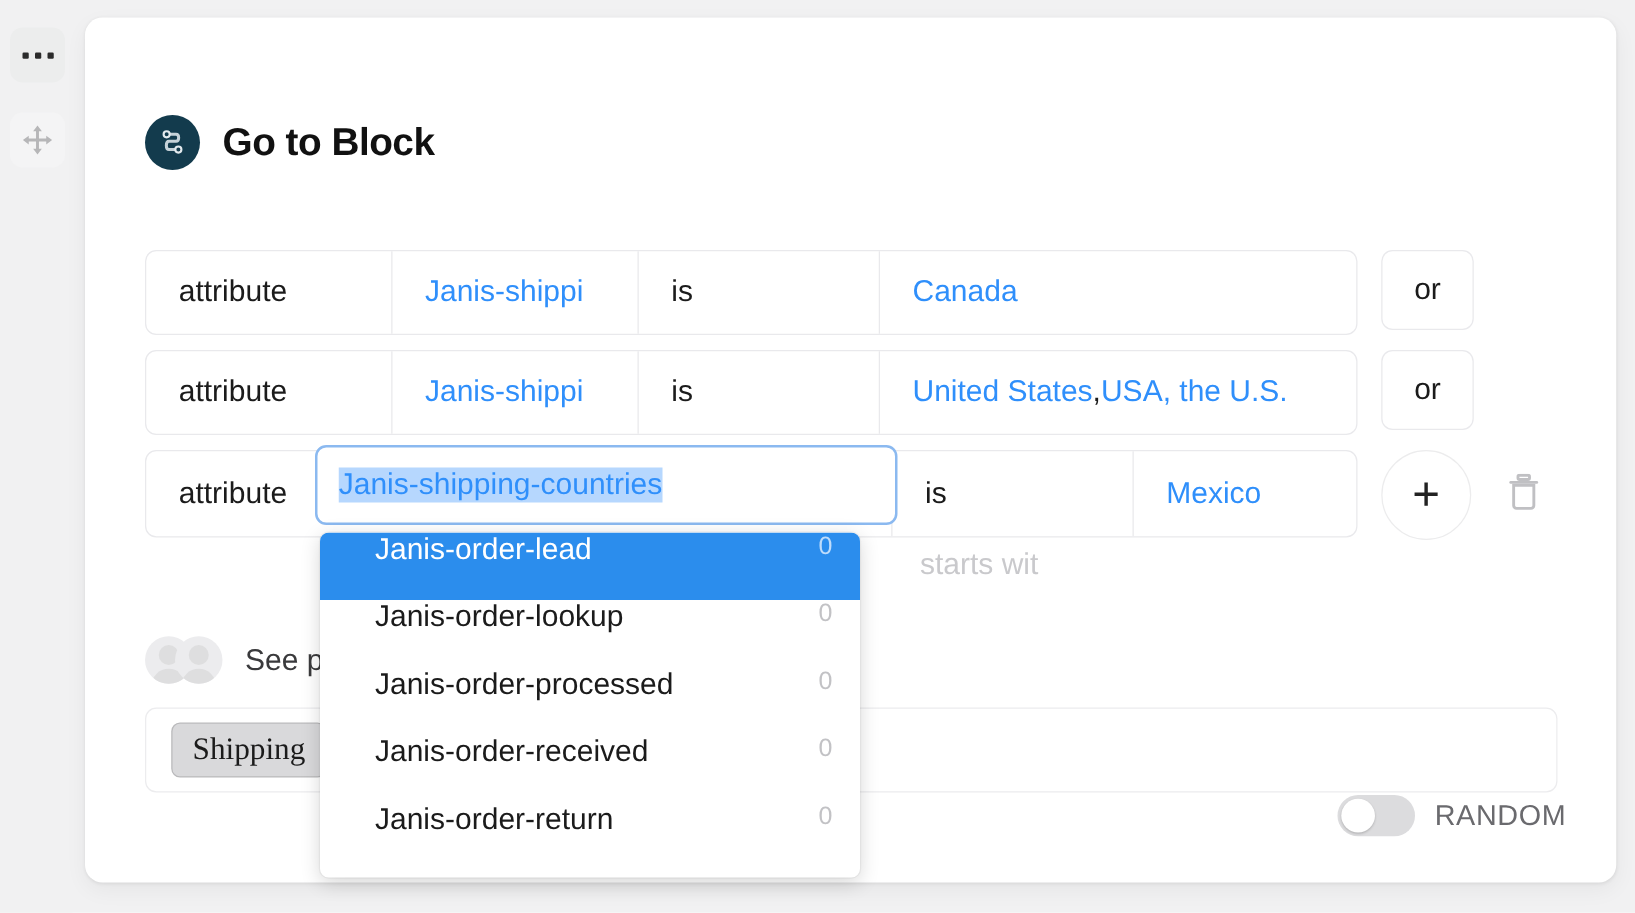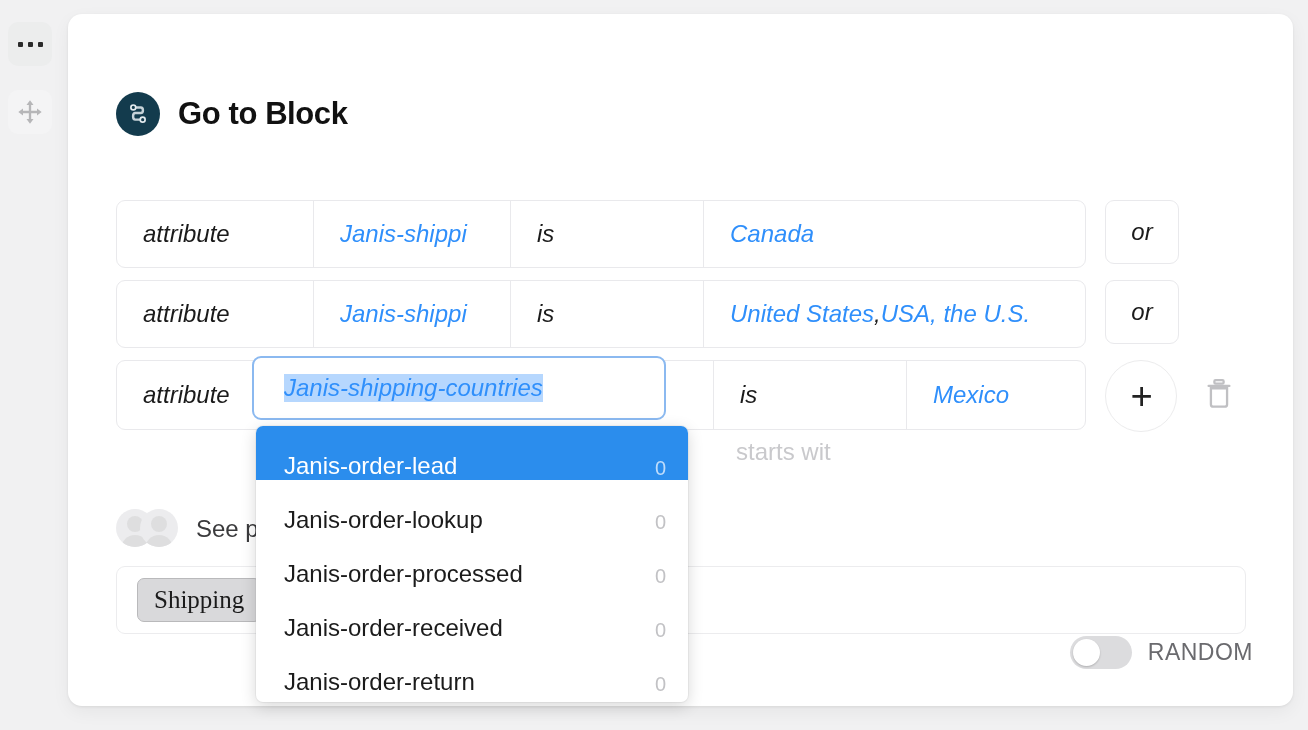--- a/index.html
+++ b/index.html
@@ -49,21 +49,21 @@
   }
   .sublink {
     color: #4a90f0;
     border-bottom: 2px dotted #4a90f0;
     padding-bottom: 1px;
   }
   .chev { color: #4a90f0; font-size: 22px; margin-left: 6px; }
 
   
   .rows { position: absolute; left: 48px; top: 186px; }
-  .row { display: flex; align-items: stretch; margin-bottom: 12px; position: relative; font-style: italic; }
+  .row { display: flex; align-items: stretch; margin-bottom: 12px; position: relative; }
   .cells {
     display: flex; align-items: stretch;
     height: 68px; width: 970px;
     background: #fff;
     border: 1px solid #e9e9ec;
     border-radius: 9px;
   }
   .cell { display: flex; align-items: center; font-size: 24px; color: #1b1b1b; padding: 0 26px; }
   .cell.sep { border-left: 1px solid #e9e9ec; }
   .c-attr { width: 196px; }
@@ -76,24 +76,24 @@
     width: 74px; height: 64px; margin-left: 19px;
     background: #fff; border: 1px solid #e9e9ec; border-radius: 9px;
     display: flex; align-items: center; justify-content: center;
     font-size: 24px; color: #1b1b1b;
   }
 
   
   .row3 .cells { height: 70px; }
   .focus-wrap {
     position: absolute; left: 136px; top: -4px;
-    width: 414px; height: 64px;
+    width: 466px; height: 64px;
     border: 2px solid #8bb9f0; border-radius: 9px;
     background: #fff;
-    display: flex; align-items: center; padding-left: 30px;
+    display: flex; align-items: center; padding-left: 17px;
     z-index: 30;
   }
   .focus-text {
     font-size: 24px; color: #2f8ffb;
     background: #b6d7fe;
   }
   .c-is3 { width: 193px; margin-left: 400px; }
 
   .plus-btn {
     width: 72px; height: 72px; margin-left: 19px;
@@ -146,22 +146,22 @@
     position: absolute; left: 256px; top: 426px;
     width: 432px;
     background: #fff;
     border-radius: 7px;
     box-shadow: 0 4px 16px rgba(0,0,0,.16), 0 0 0 1px rgba(0,0,0,.04);
     z-index: 60;
     padding-bottom: 6px;
     overflow: hidden;
   }
   .dd-item {
-    height: 54px; display: flex; align-items: flex-end;
-    padding: 0 22px 0 28px; font-size: 24px; color: #1b1b1b;
+    height: 54px; display: flex; align-items: flex-start;
+    padding: 0 22px 0 44px; font-size: 24px; color: #1b1b1b;
   }
   .dd-item.sel { background: #2b8ded; color: #fff; }
   .dd-label { flex: 1; white-space: nowrap; }
   .dd-count { font-size: 20px; color: #c2c2c5; }
   .dd-item.sel .dd-count { color: #bedcfb; }
 </style>
 </head>
 <body>
 
 <div class="rail">

